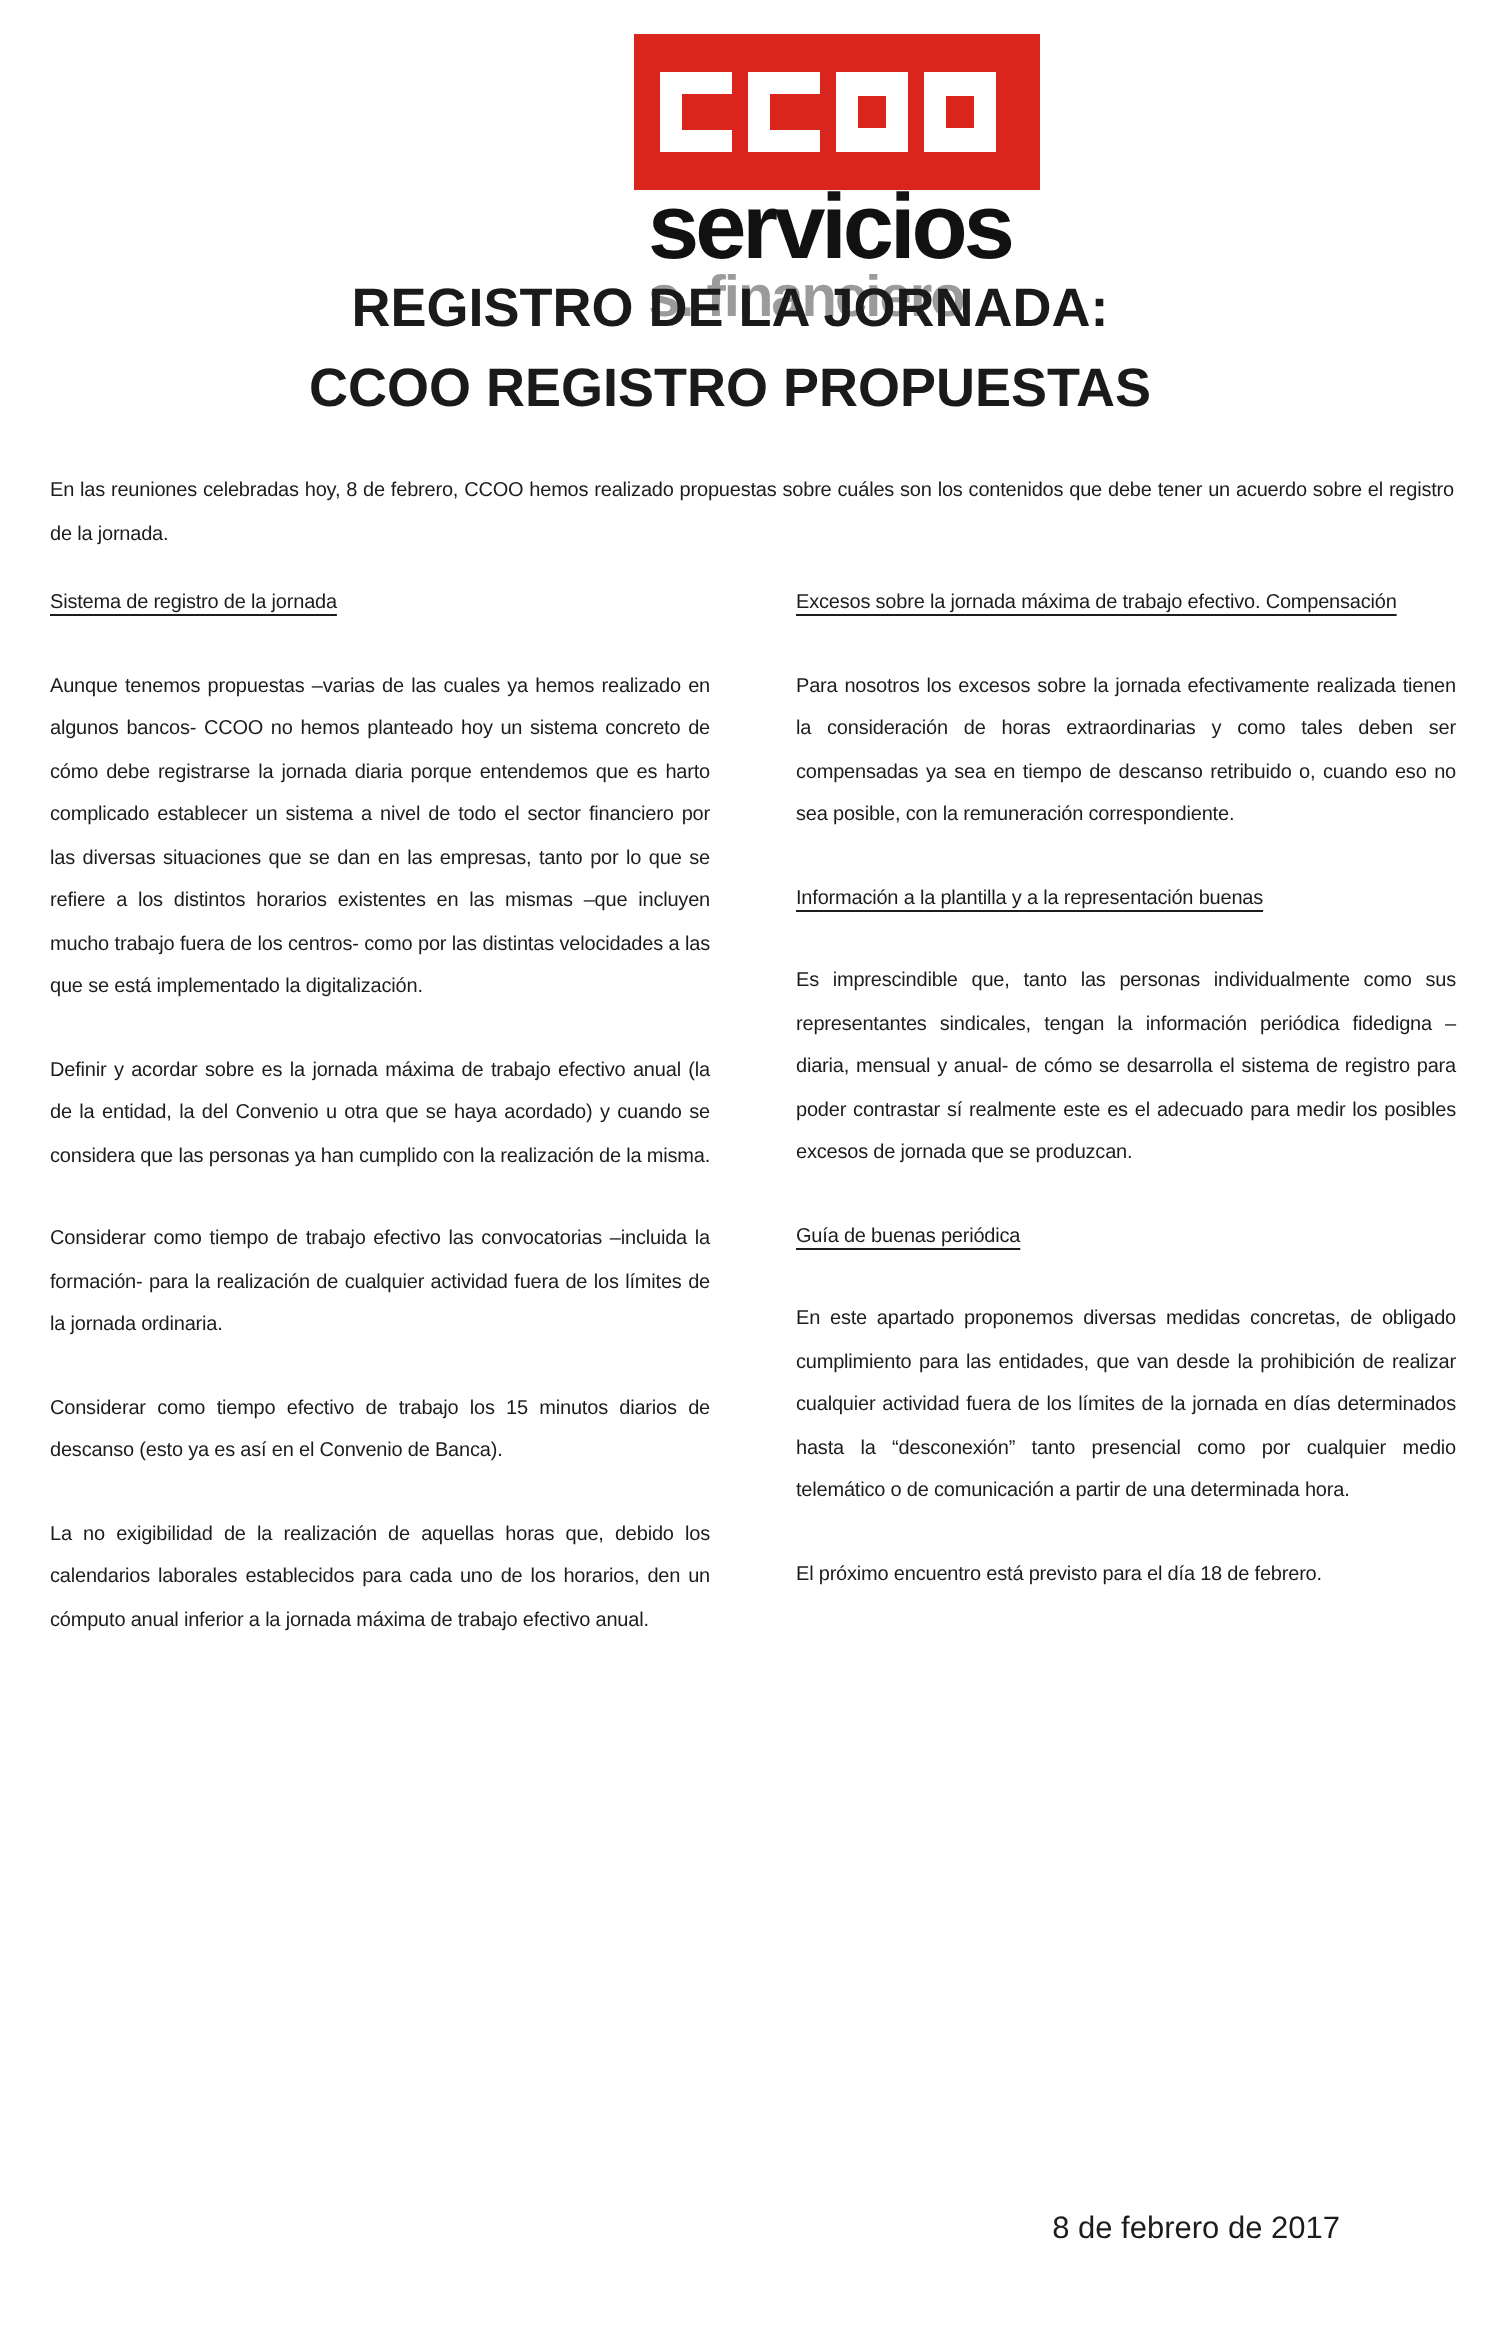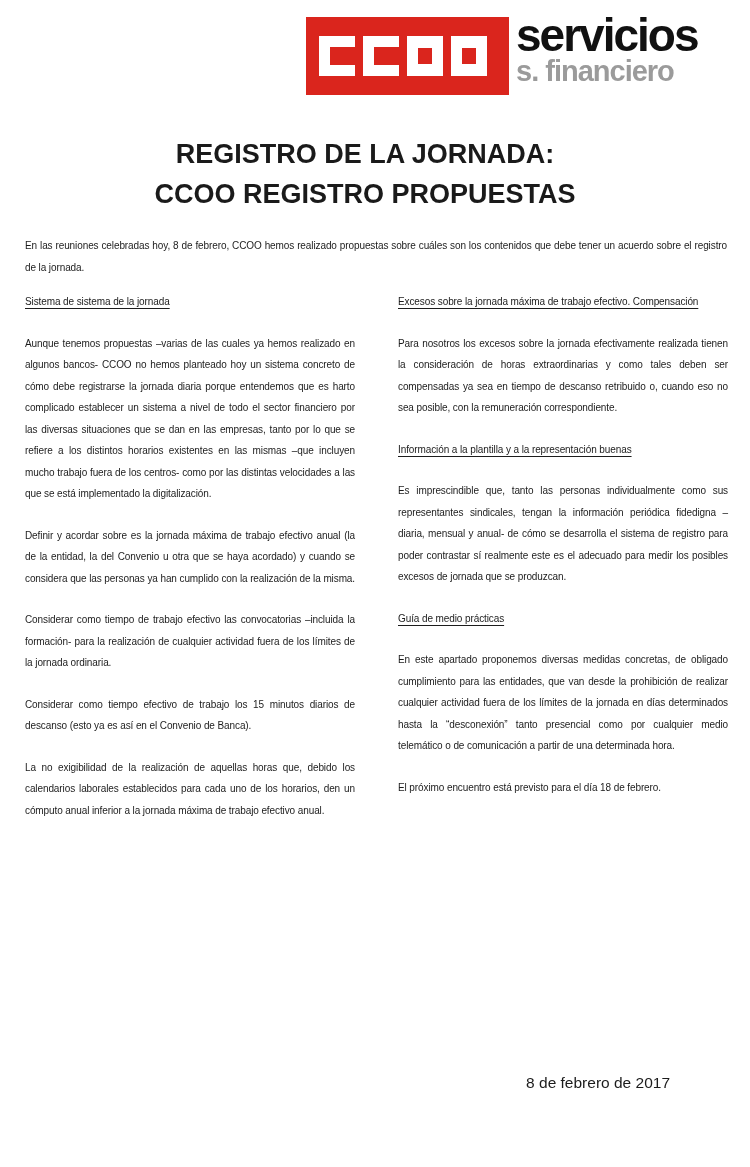--- a/index.html
+++ b/index.html
@@ -7,21 +7,21 @@
     position: relative;
     width: 750px;
     height: 1167px;
     background: #ffffff;
     color: #1c1c1c;
     font-family: "Liberation Sans", sans-serif;
     overflow: hidden;
   }
 
   
-  .logo { position: absolute; top: 17px; left: 306px; display: flex; align-items: flex-start; }
+  .logo { position: absolute; top: 17px; left: 317px; display: flex; align-items: flex-start; flex-direction: column; }
   .logo-box {
     width: 203px; height: 78px;
     background: #da251d;
     display: flex; align-items: center;
     padding-left: 13px; box-sizing: border-box;
     gap: 8px; flex: none;
   }
   .g { width: 36px; height: 40px; background: #ffffff; position: relative; flex: none; }
   .g.c::after {
     content: ""; position: absolute;
@@ -71,21 +71,21 @@
   .h {
     font-weight: 400; text-align: justify;
     text-decoration: underline;
     text-underline-offset: 3px;
     text-decoration-thickness: 1px;
   }
   .closing { margin-top: 16px; }
 
   
   .footer-date {
-    position: absolute; top: 1072px; right: 80px;
+    position: absolute; top: 1104px; right: 80px;
     font-size: 15.5px; line-height: 22px; color: #1c1c1c;
   }
 </style>
 </head>
 <body>
 
 <div class="page">
 
   <div class="logo">
     <div class="logo-box">
@@ -100,37 +100,37 @@
     </div>
   </div>
 
   <h1 class="title"><span>REGISTRO DE LA JORNADA:</span><br><span>CCOO REGISTRO PROPUESTAS</span></h1>
 
   <p class="intro">En las reuniones celebradas hoy, 8 de febrero, CCOO hemos realizado propuestas sobre cuáles son los contenidos que debe tener un acuerdo sobre el registro de la jornada.</p>
 
   <div class="columns">
 
     <div class="col">
-      <div class="h">Sistema de sistema de la jornada</div>
+      <div class="h">Sistema de registro de la jornada</div>
       <p>Aunque tenemos propuestas –varias de las cuales ya hemos realizado en algunos bancos- CCOO no hemos planteado hoy un sistema concreto de cómo debe registrarse la jornada diaria porque entendemos que es harto complicado establecer un sistema a nivel de todo el sector financiero por las diversas situaciones que se dan en las empresas, tanto por lo que se refiere a los distintos horarios existentes en las mismas –que incluyen mucho trabajo fuera de los centros- como por las distintas velocidades a las que se está implementado la digitalización.</p>
 
       <p>Definir y acordar sobre es la jornada máxima de trabajo efectivo anual (la de la entidad, la del Convenio u otra que se haya acordado) y cuando se considera que las personas ya han cumplido con la realización de la misma.</p>
       <p>Considerar como tiempo de trabajo efectivo las convocatorias –incluida la formación- para la realización de cualquier actividad fuera de los límites de la jornada ordinaria.</p>
       <p>Considerar como tiempo efectivo de trabajo los 15 minutos diarios de descanso (esto ya es así en el Convenio de Banca).</p>
       <p>La no exigibilidad de la realización de aquellas horas que, debido los calendarios laborales establecidos para cada uno de los horarios, den un cómputo anual inferior a la jornada máxima de trabajo efectivo anual.</p>
     </div>
 
     <div class="col">
       <div class="h">Excesos sobre la jornada máxima de trabajo efectivo. Compensación</div>
       <p>Para nosotros los excesos sobre la jornada efectivamente realizada tienen la consideración de horas extraordinarias y como tales deben ser compensadas ya sea en tiempo de descanso retribuido o, cuando eso no sea posible, con la remuneración correspondiente.</p>
 
       <div class="h">Información a la plantilla y a la representación buenas</div>
       <p>Es imprescindible que, tanto las personas individualmente como sus representantes sindicales, tengan la información periódica fidedigna – diaria, mensual y anual- de cómo se desarrolla el sistema de registro para poder contrastar sí realmente este es el adecuado para medir los posibles excesos de jornada que se produzcan.</p>
 
-      <div class="h">Guía de medio prácticas</div>
+      <div class="h">Guía de buenas periódica</div>
       <p>En este apartado proponemos diversas medidas concretas, de obligado cumplimiento para las entidades, que van desde la prohibición de realizar cualquier actividad fuera de los límites de la jornada en días determinados hasta la “desconexión” tanto presencial como por cualquier medio telemático o de comunicación a partir de una determinada hora.</p>
 
       <p class="closing">El próximo encuentro está previsto para el día 18 de febrero.</p>
     </div>
 
   </div>
 
   <div class="footer-date">8 de febrero de 2017</div>
 
 </div>

